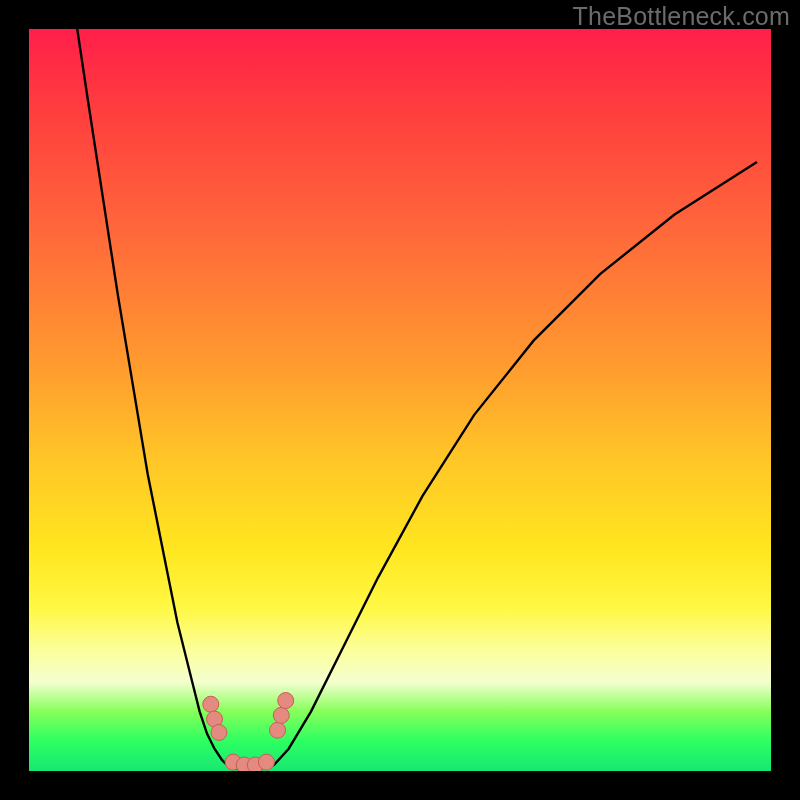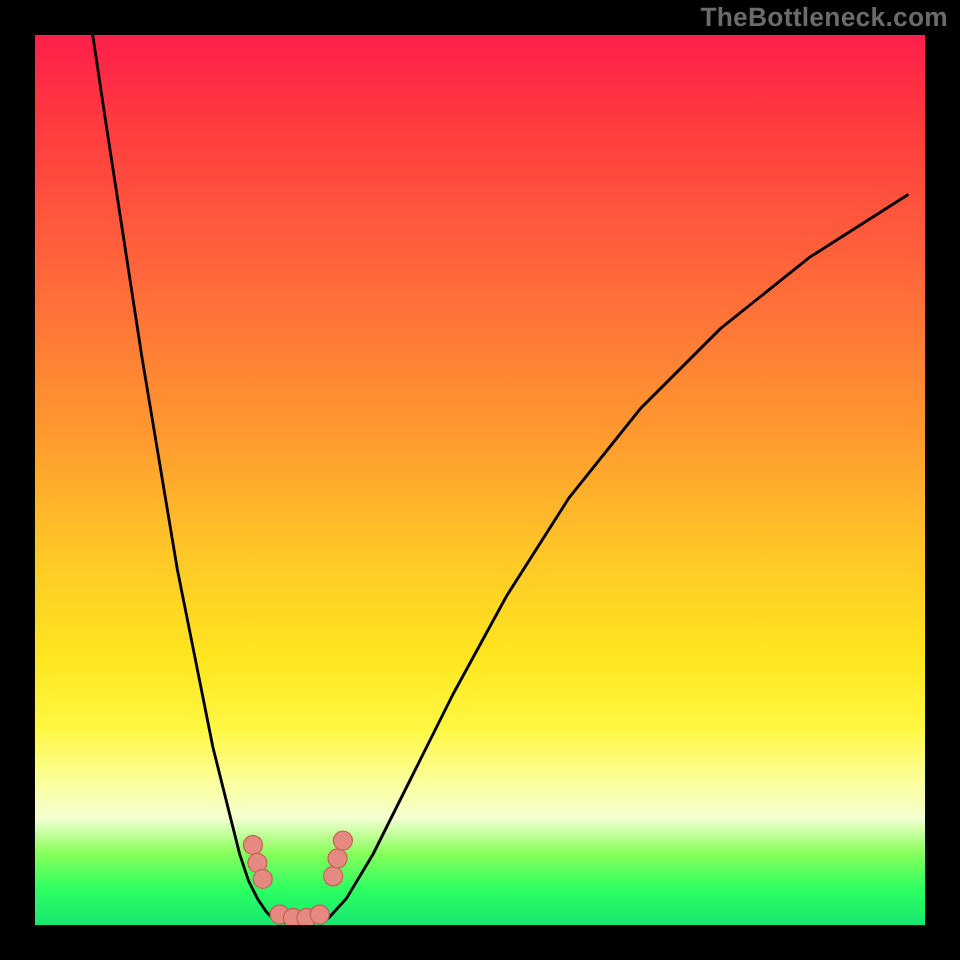--- a/index.html
+++ b/index.html
@@ -15,22 +15,22 @@
     position: relative;
     width: 800px;
     height: 800px;
     background: #000;
   }
   .watermark {
     position: absolute;
     top: 2px;
     right: 10px;
     color: #6b6b6b;
-    font-size: 22px;
-    font-weight: 700;
+    font-size: 25px;
+    font-weight: 400;
     letter-spacing: 0.2px;
     z-index: 50;
   }
   .plot-area {
     position: absolute;
     left: 29px;
     top: 29px;
     width: 742px;
     height: 742px;
     overflow: hidden;

